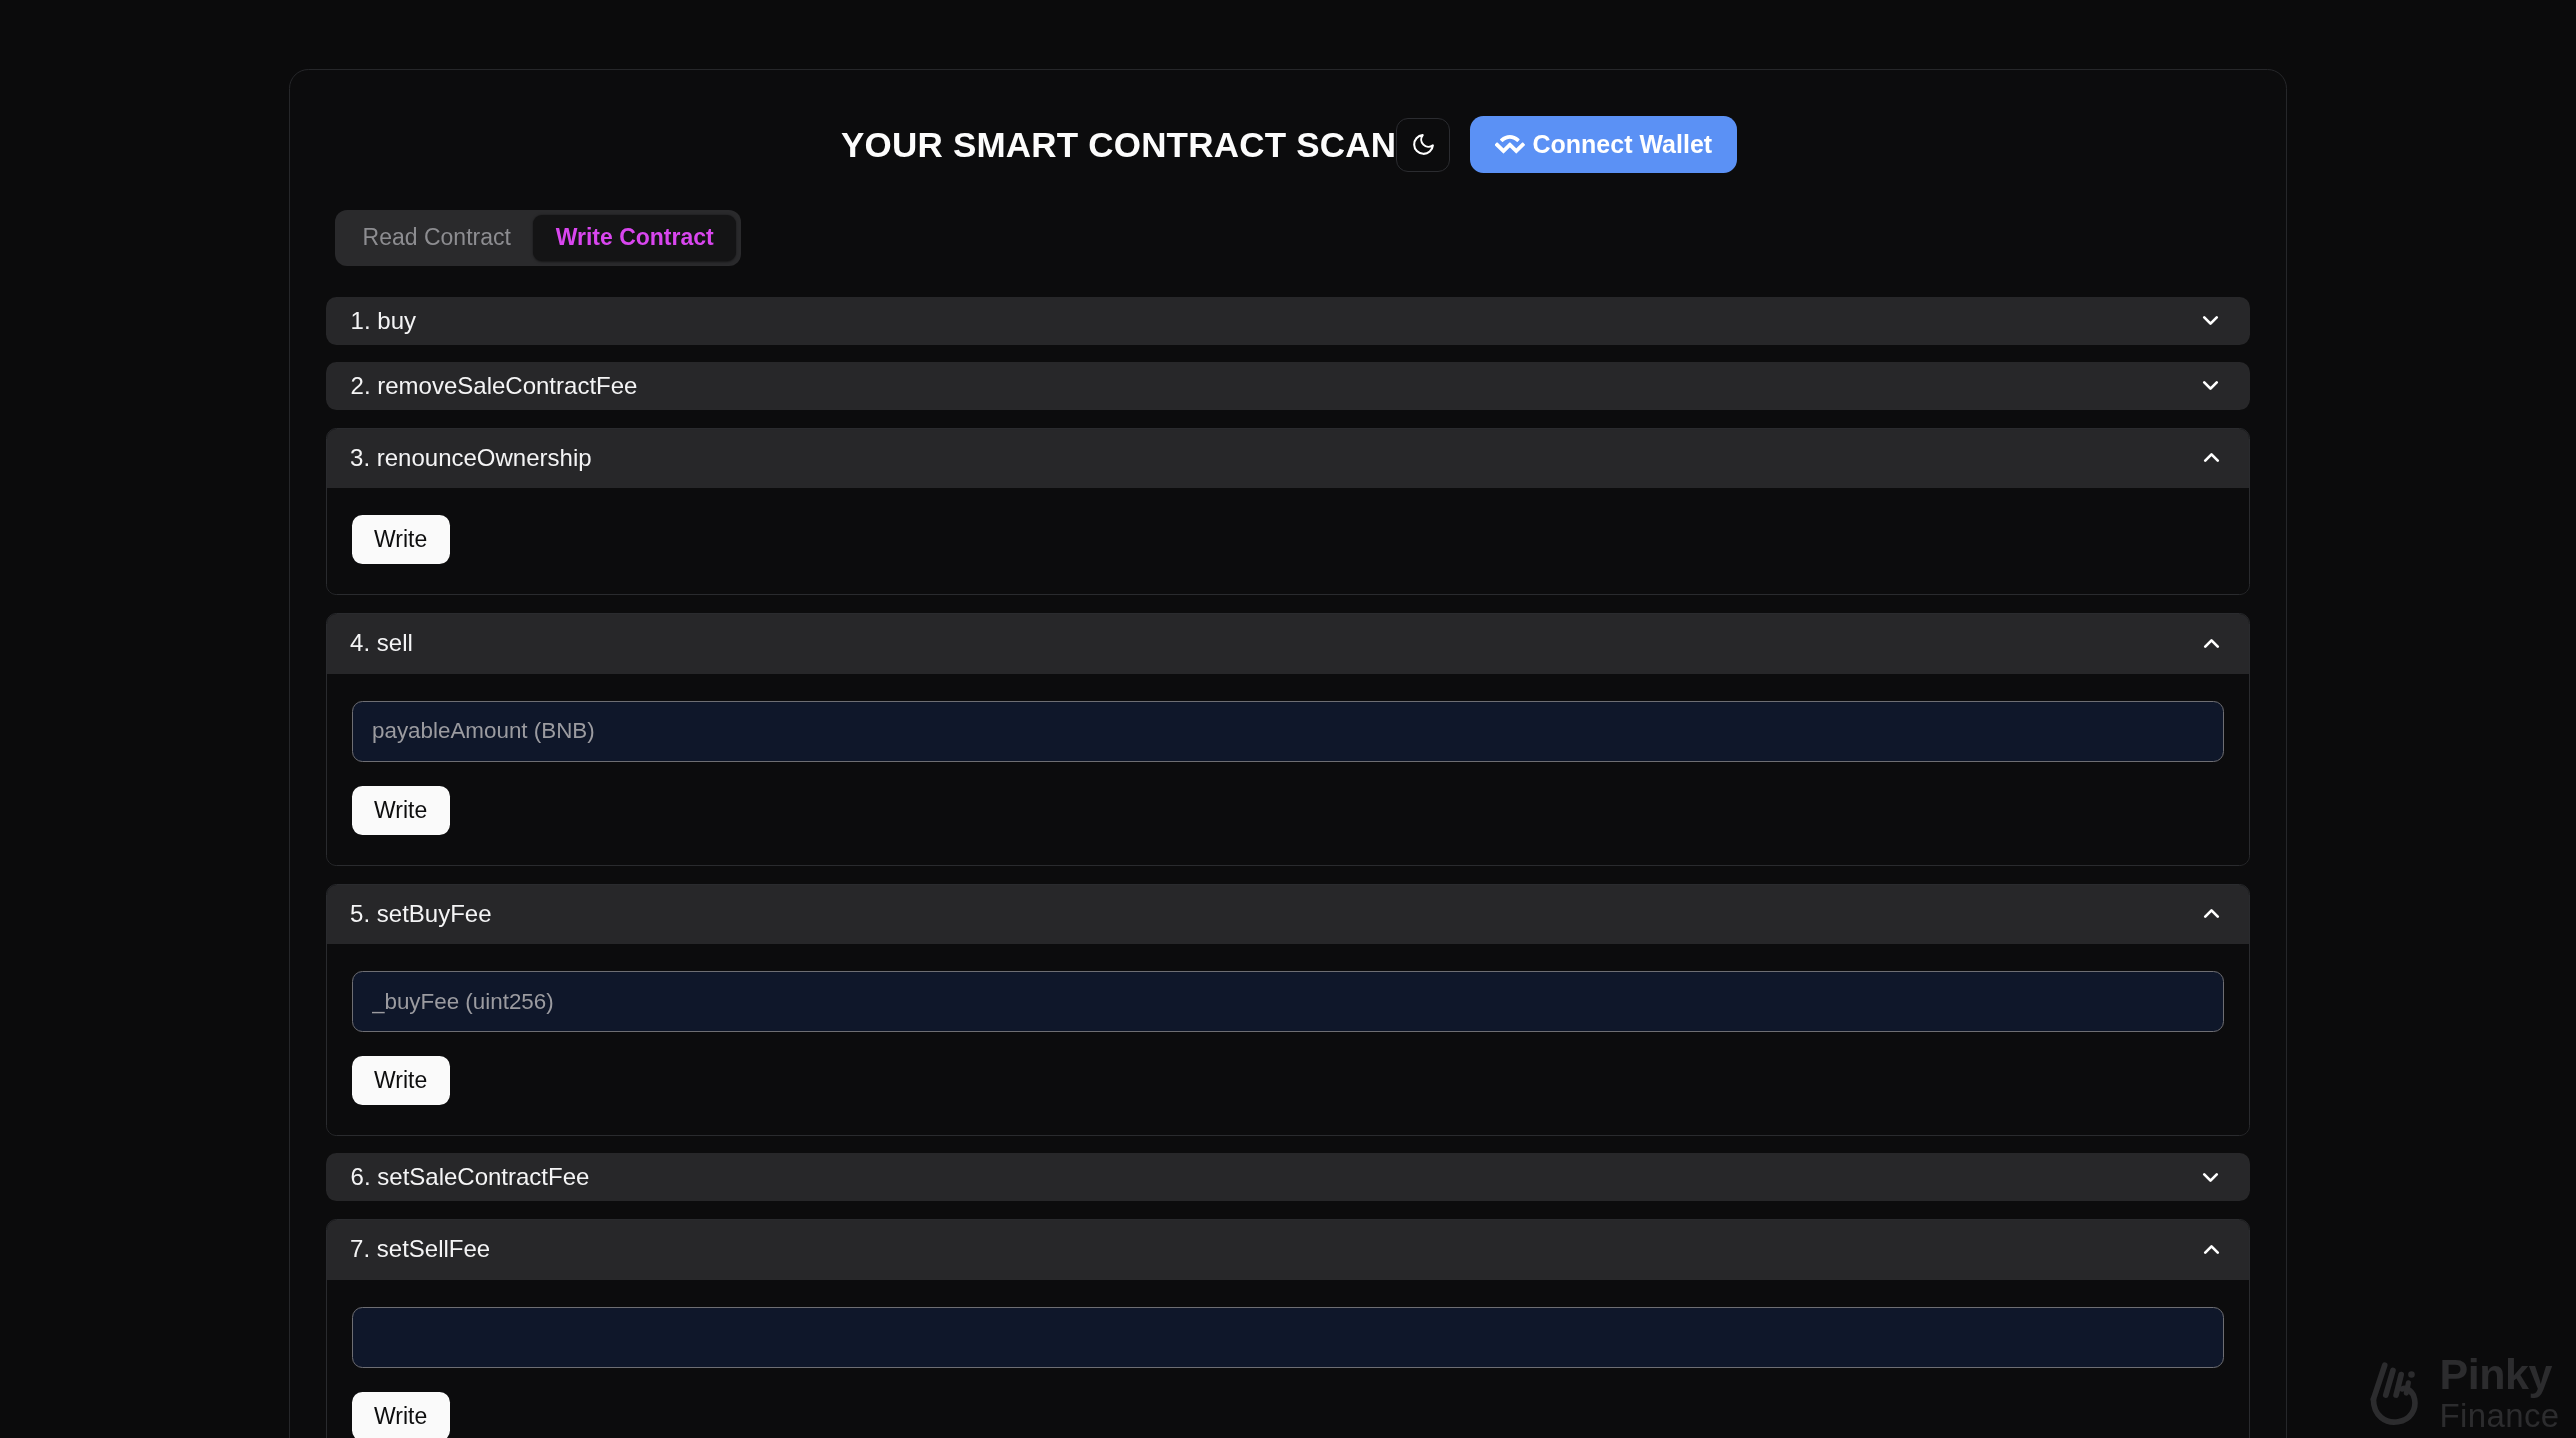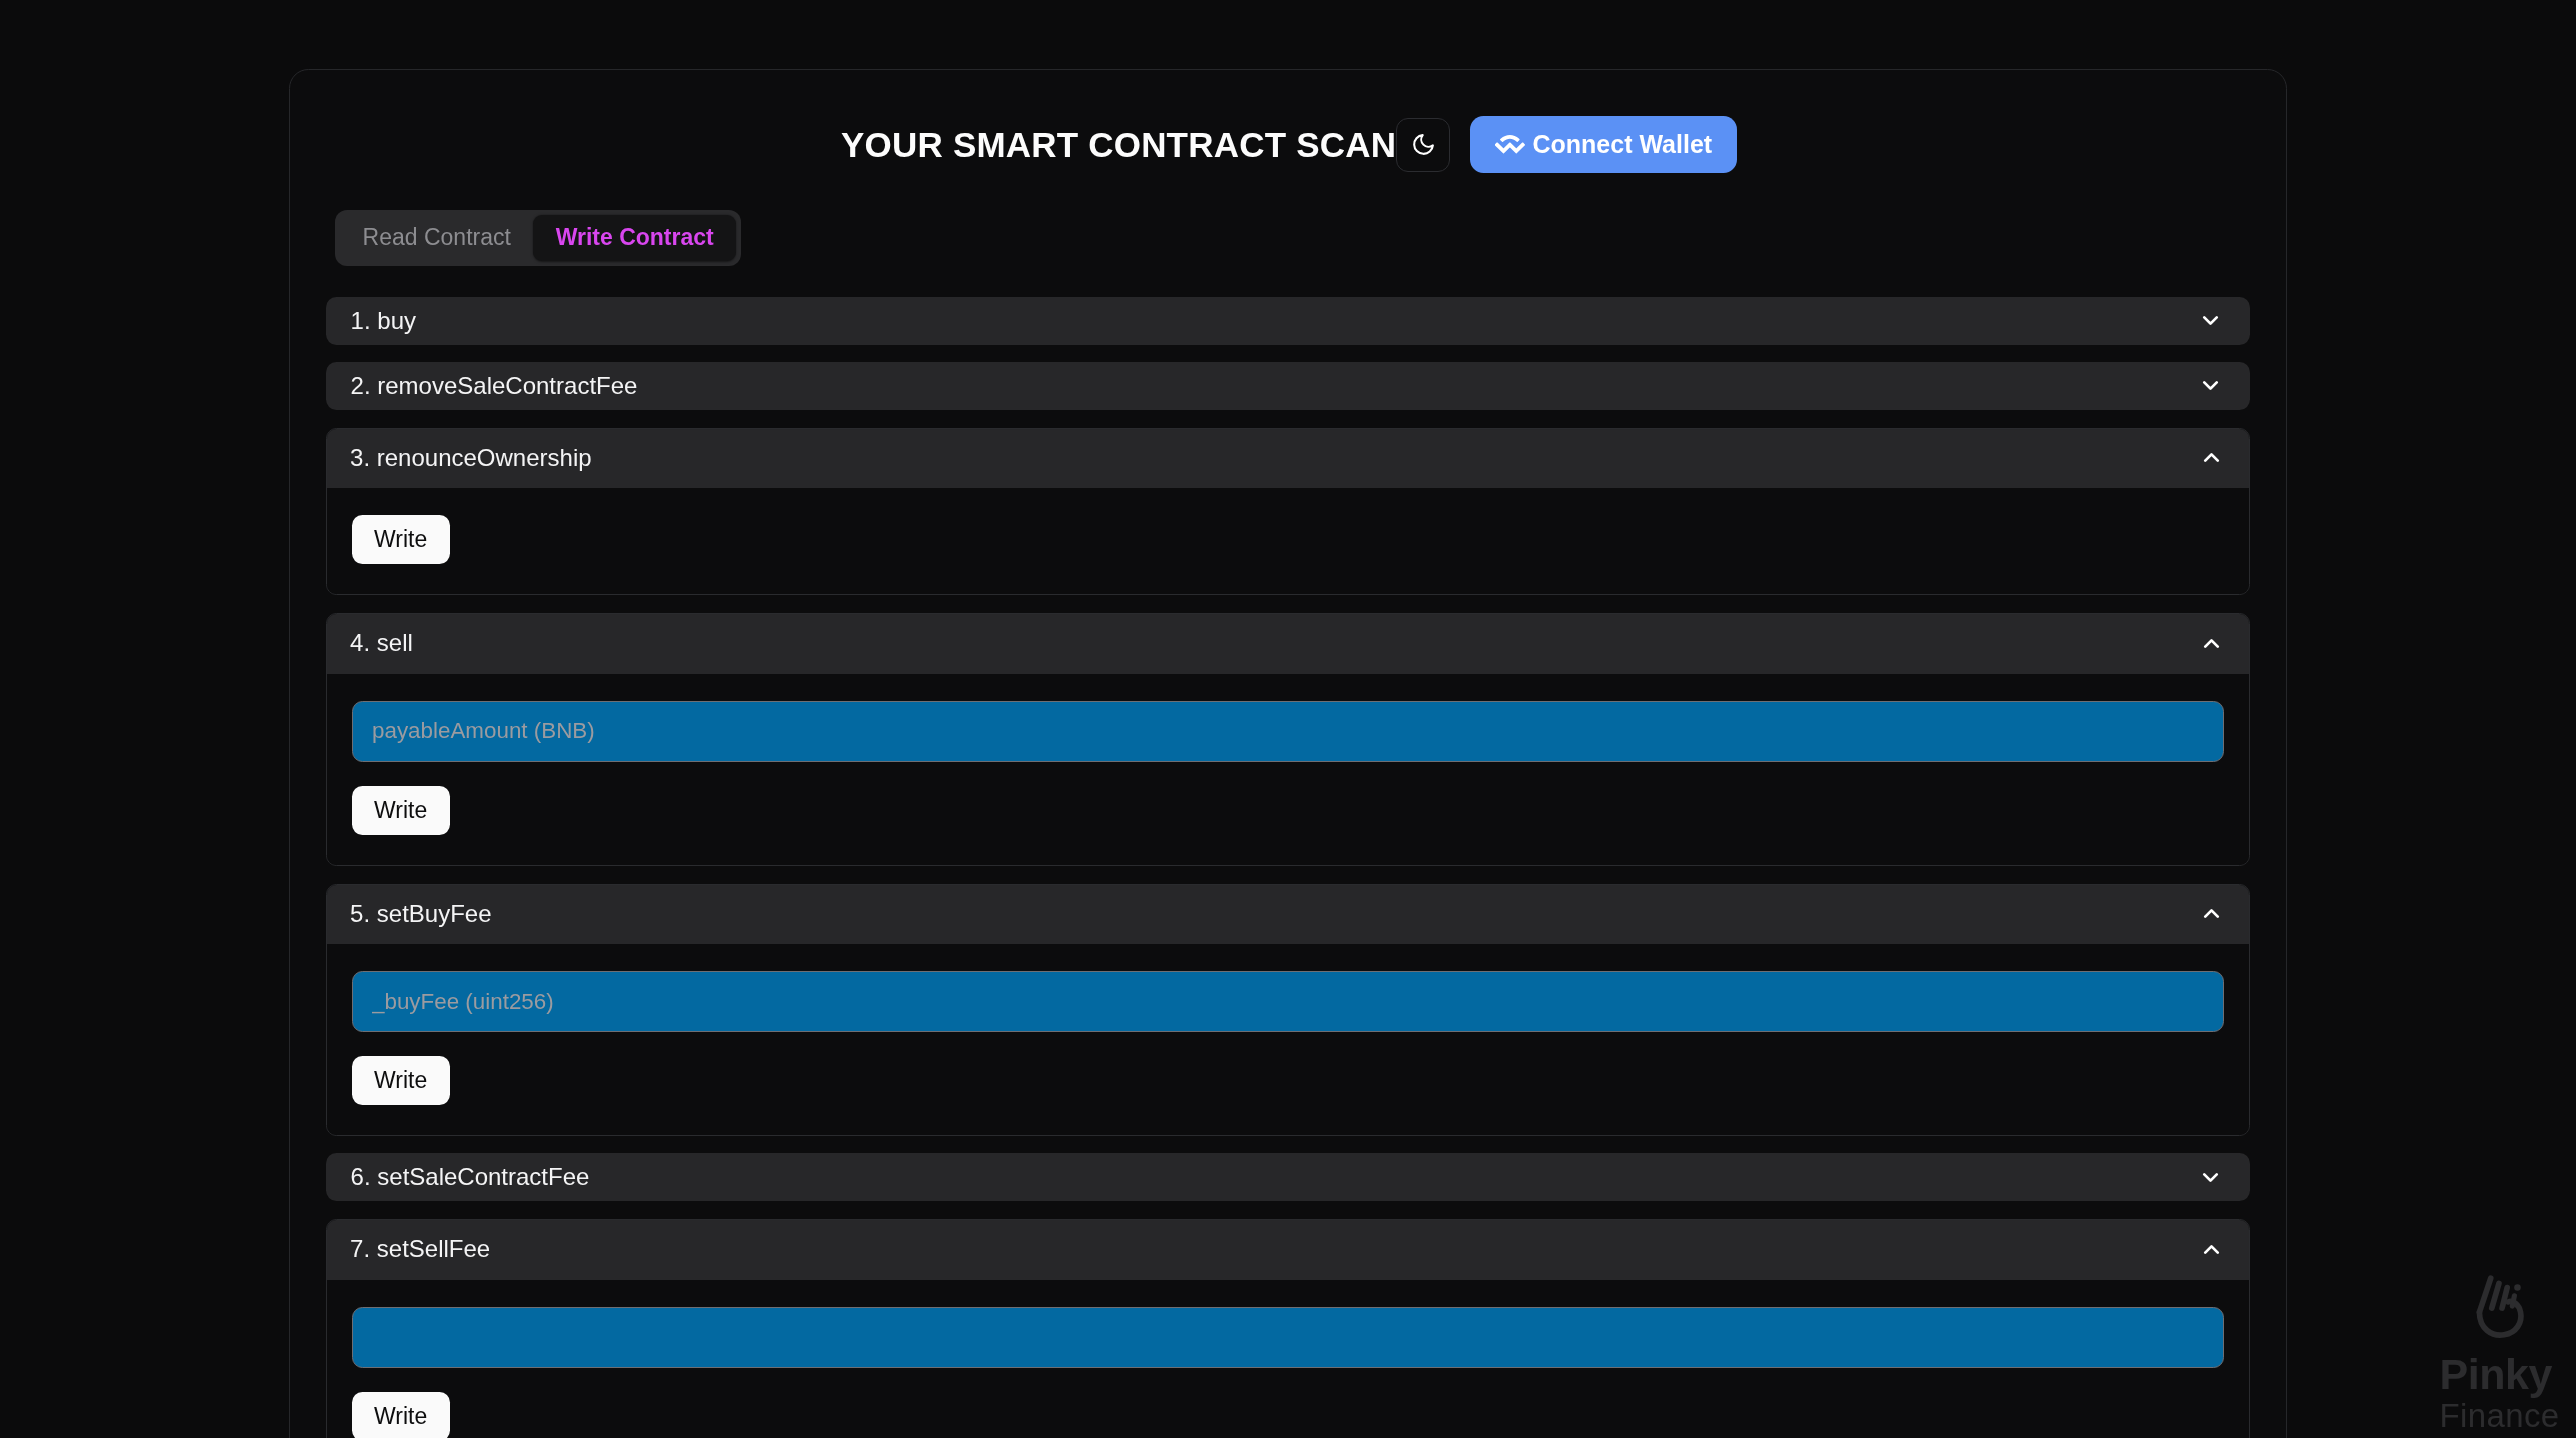--- a/index.html
+++ b/index.html
@@ -123,21 +123,21 @@
     white-space:nowrap;
   }
   .chev { width:25px; height:25px; display:block; }
   .acc-body {
     background:#0c0c0d;
     padding:27px 24.6px 30px 24.6px;
   }
   .field {
     width:100%;
     height:61px;
-    background:#0369a1;
+    background:#0f172a;
     border:1.5px solid #6e6e73;
     border-radius:10.4px;
     padding:0 19.4px;
     font-family:"Liberation Sans", sans-serif;
     font-size:22.4px;
     color:#f0f0f2;
     outline:none;
     margin-bottom:24px;
     display:block;
   }
@@ -157,21 +157,20 @@
   }
   
   .watermark {
     position:absolute;
     right:16.4px; bottom:7.5px;
     display:flex;
     align-items:center;
     gap:12px;
     opacity:1;
     pointer-events:none;
-    flex-direction:column;
   }
   .wm-mark { width:66px; height:72px; display:block; }
   .wm-text { display:flex; flex-direction:column; line-height:1; }
   .wm-top { font-size:43px; font-weight:700; color:#2c2c2e; letter-spacing:-0.4px; }
   .wm-bot { font-size:33px; font-weight:400; color:#2c2c2e; letter-spacing:0.4px; margin-top:3px; }
 </style>
 </head>
 <body>
 
 <div class="page">

